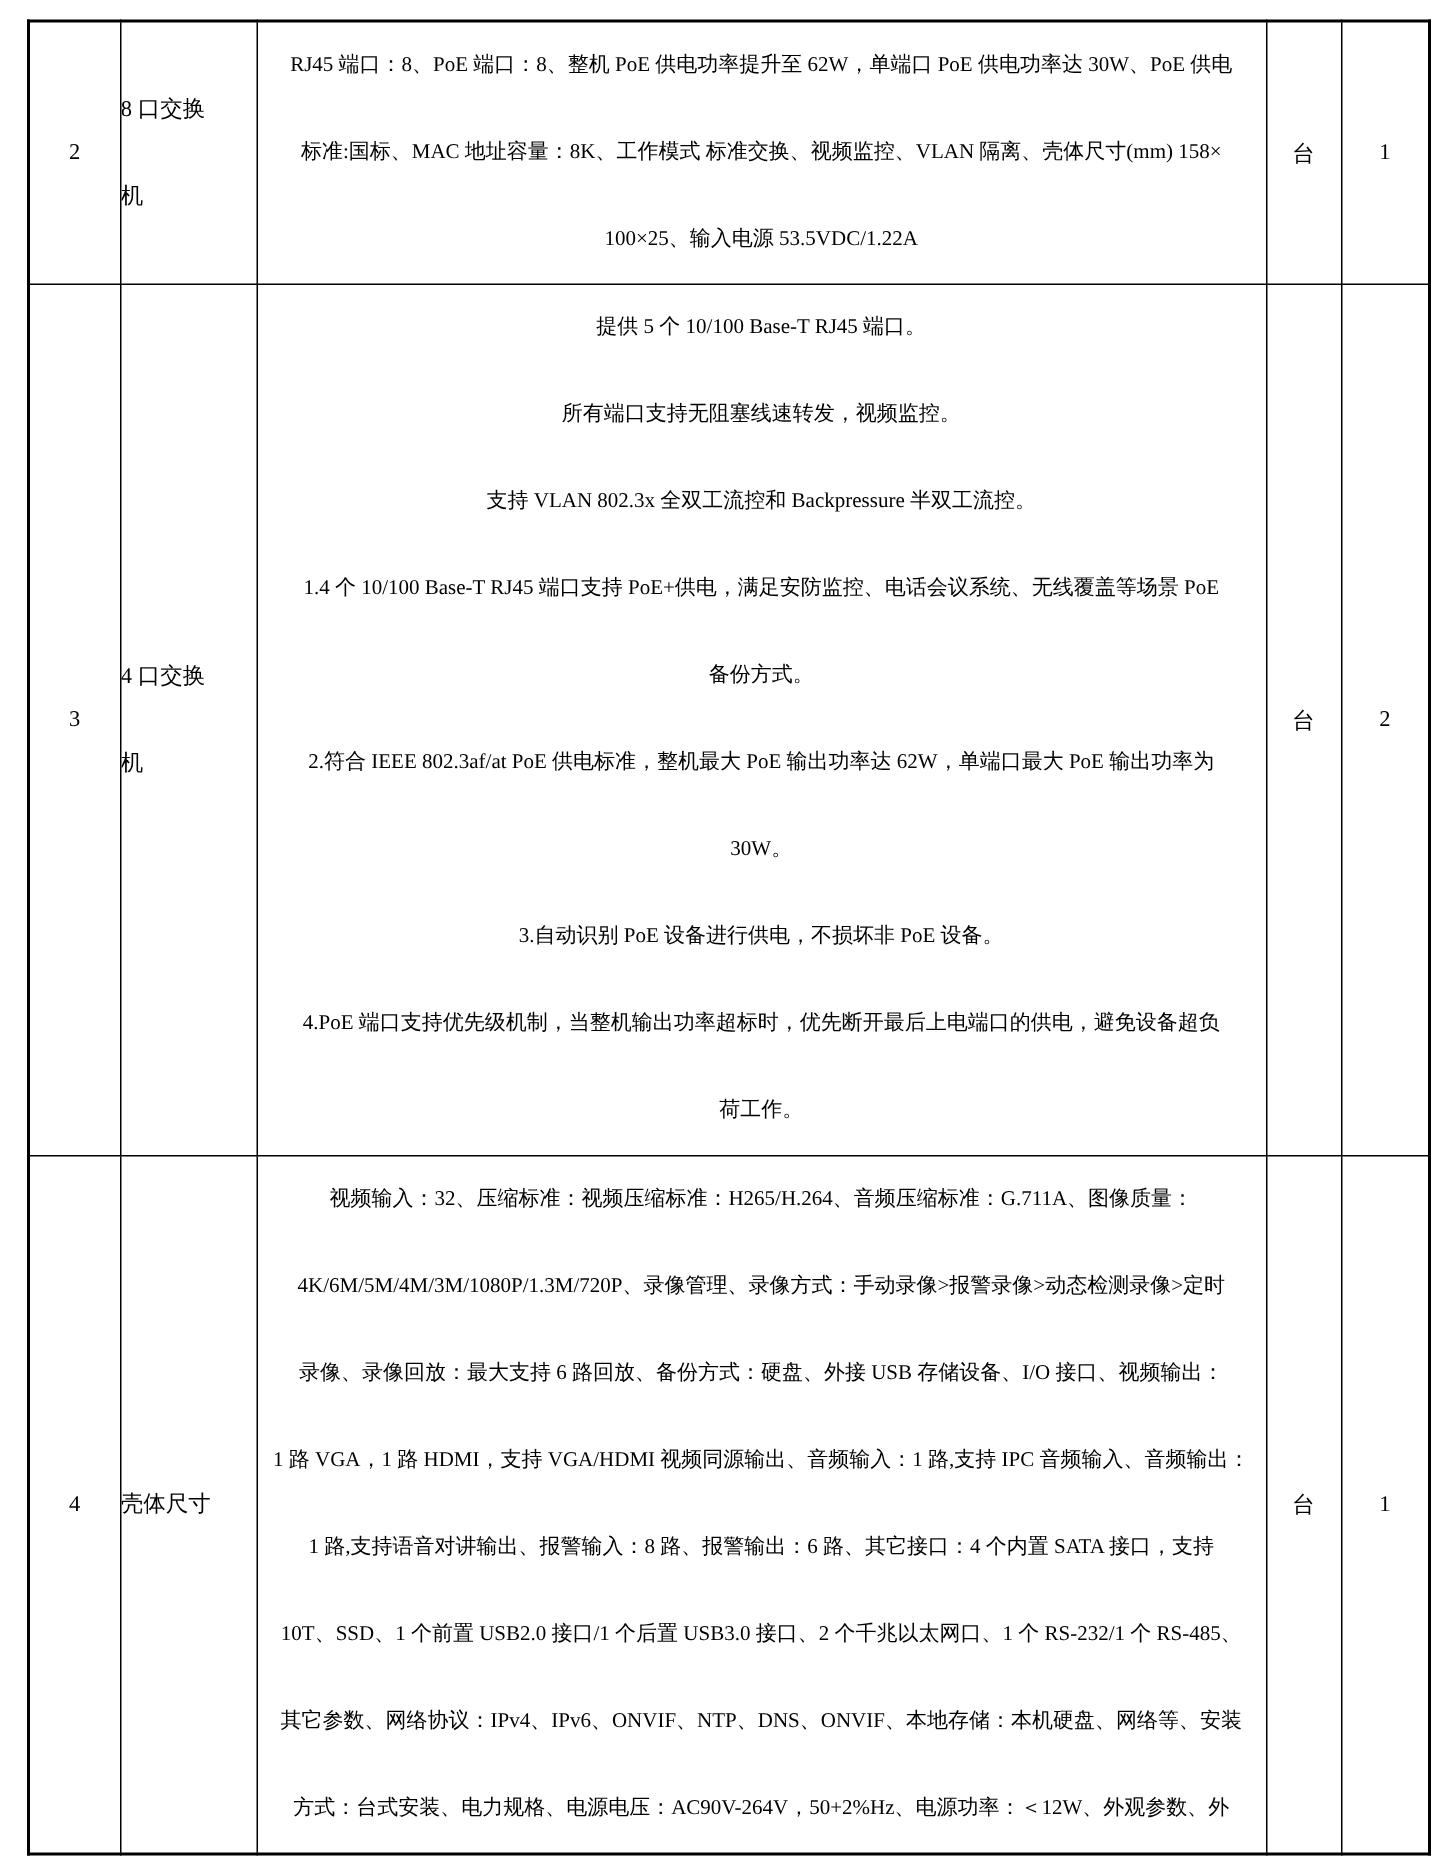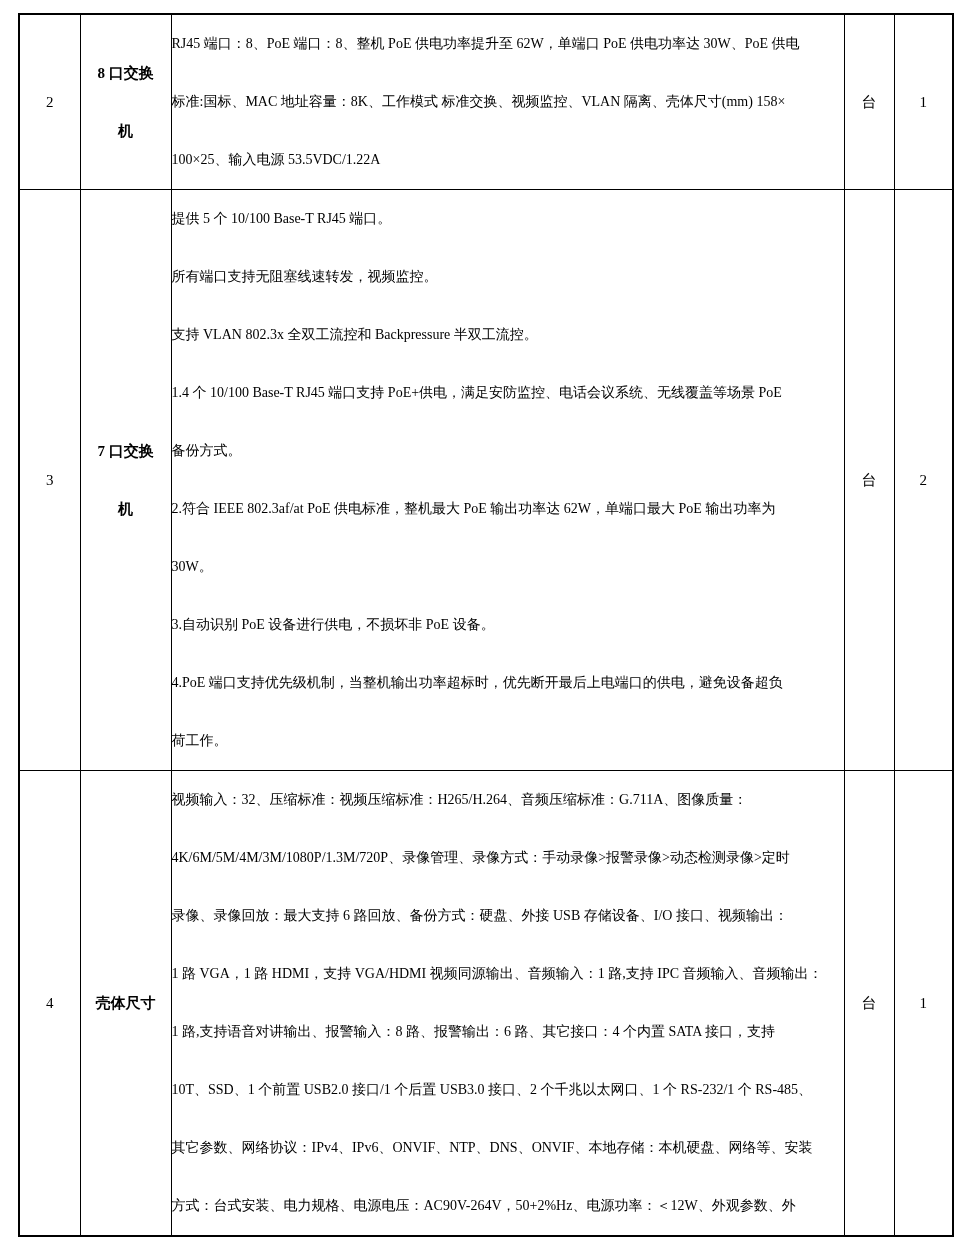--- a/index.html
+++ b/index.html
@@ -41,39 +41,39 @@
   tr.spec-row:nth-child(1) { height: 174px; }
   tr.spec-row:nth-child(2) { height: 580px; }
   tr.spec-row:nth-child(3) { height: 465px; }
 
   td.cell-num, td.cell-unit, td.cell-qty {
     text-align: center;
     vertical-align: middle;
     font-size: 15px;
   }
   td.cell-name {
-    text-align: center;
+    text-align: left;
     vertical-align: middle;
     font-size: 15px;
-    font-weight: bold;
   }
   .name-line {
     line-height: 58px;
     white-space: nowrap;
   }
   td.cell-spec {
     vertical-align: top;
     padding: 0 4px 0 8px;
     font-size: 14px;
   }
   .spec-line {
     height: 58px;
     line-height: 58px;
     white-space: nowrap;
     overflow: hidden;
+    text-align: center;
   }
 </style>
 </head>
 <body>
 
 <div class="table-wrap">
   <table class="spec-table">
     <colgroup>
       <col class="c-num">
       <col class="c-name">
@@ -93,21 +93,21 @@
             <div class="spec-line">标准:国标、MAC 地址容量：8K、工作模式 标准交换、视频监控、VLAN 隔离、壳体尺寸(mm) 158×</div>
             <div class="spec-line">100×25、输入电源 53.5VDC/1.22A</div>
           </td>
     <td class="cell-unit">台</td>
     <td class="cell-qty">1</td>
   </tr>
 
   <tr class="spec-row">
     <td class="cell-num">3</td>
     <td class="cell-name">
-            <div class="name-line">7 口交换</div>
+            <div class="name-line">4 口交换</div>
             <div class="name-line">机</div>
           </td>
     <td class="cell-spec">
             <div class="spec-line">提供 5 个 10/100 Base-T RJ45 端口。</div>
             <div class="spec-line">所有端口支持无阻塞线速转发，视频监控。</div>
             <div class="spec-line">支持 VLAN 802.3x 全双工流控和 Backpressure 半双工流控。</div>
             <div class="spec-line">1.4 个 10/100 Base-T RJ45 端口支持 PoE+供电，满足安防监控、电话会议系统、无线覆盖等场景 PoE</div>
             <div class="spec-line">备份方式。</div>
             <div class="spec-line">2.符合 IEEE 802.3af/at PoE 供电标准，整机最大 PoE 输出功率达 62W，单端口最大 PoE 输出功率为</div>
             <div class="spec-line">30W。</div>

